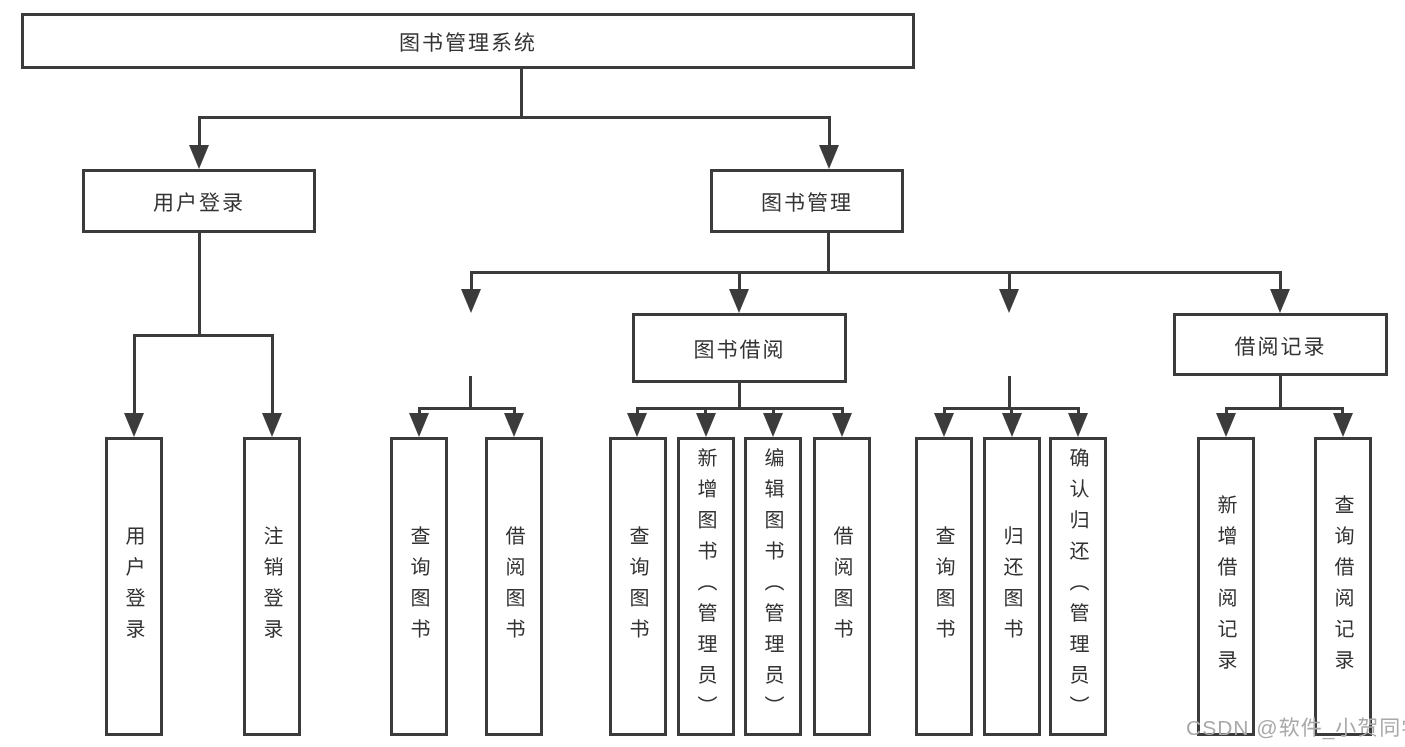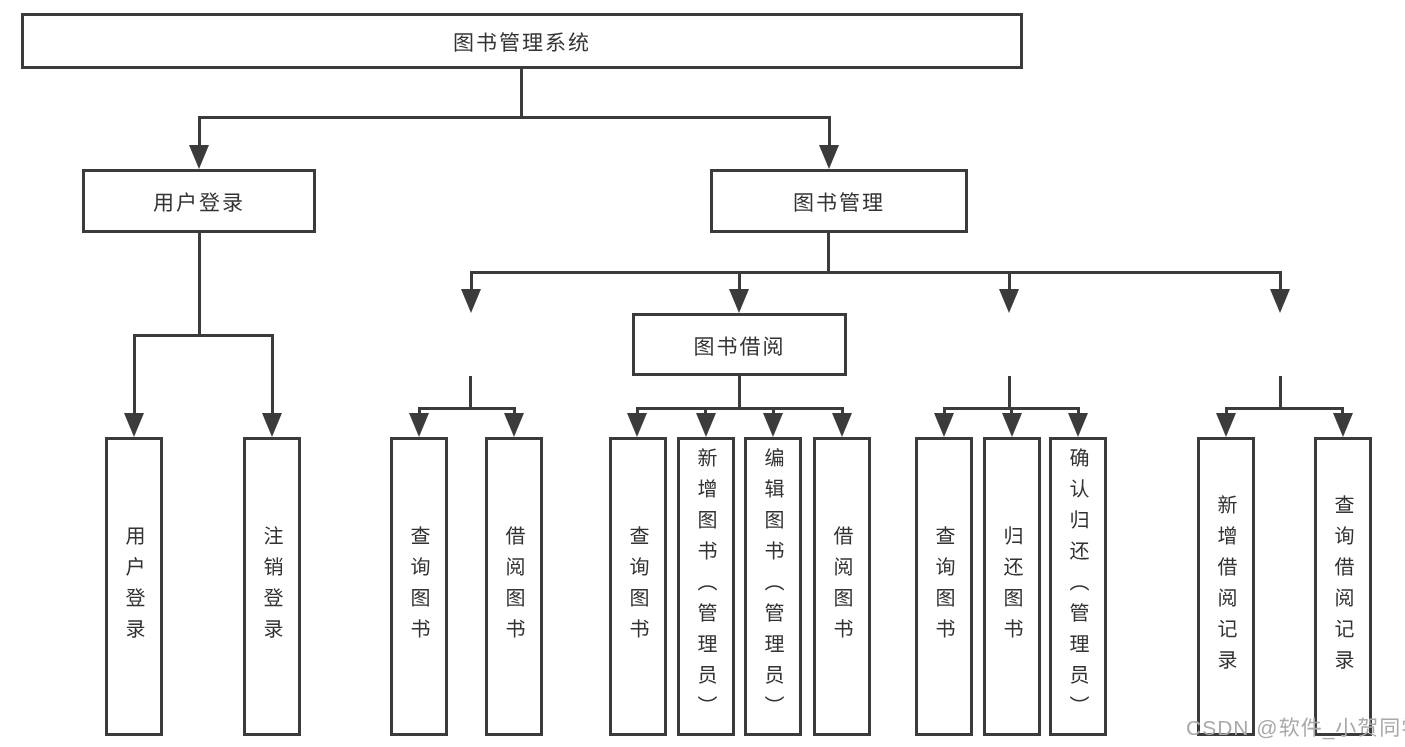--- a/index.html
+++ b/index.html
@@ -26,35 +26,35 @@
   .watermark{
     position:absolute;left:1186px;top:711px;z-index:5;
     font-size:21px;color:#a9a9a9;white-space:nowrap;letter-spacing:1px;
   }
 </style>
 </head>
 <body>
 
 <div id="canvas">
 
-  <div class="box hbox" style="left:21px;top:13px;width:1002px;height:56px;">
+  <div class="box hbox" style="left:21px;top:13px;width:894px;height:56px;">
     <span>图书管理系统</span>
   </div>
 
   <div class="line" style="left:520px;top:69px;width:3px;height:50px;"></div>
   <div class="line" style="left:198px;top:116px;width:633px;height:3px;"></div>
   <div class="line" style="left:198px;top:116px;width:3px;height:35px;"></div>
   <div class="arrow" style="left:189px;top:145px;"></div>
   <div class="line" style="left:828px;top:116px;width:3px;height:35px;"></div>
   <div class="arrow" style="left:819px;top:145px;"></div>
 
   <div class="box hbox" style="left:82px;top:169px;width:234px;height:64px;">
     <span>用户登录</span>
   </div>
-  <div class="box hbox" style="left:710px;top:169px;width:258px;height:64px;">
+  <div class="box hbox" style="left:710px;top:169px;width:194px;height:64px;">
     <span>图书管理</span>
   </div>
 
   <div class="line" style="left:198px;top:233px;width:3px;height:104px;"></div>
   <div class="line" style="left:133px;top:334px;width:141px;height:3px;"></div>
   <div class="line" style="left:133px;top:334px;width:3px;height:85px;"></div>
   <div class="arrow" style="left:124px;top:413px;"></div>
   <div class="line" style="left:271px;top:334px;width:3px;height:85px;"></div>
   <div class="arrow" style="left:262px;top:413px;"></div>
 
@@ -62,22 +62,25 @@
   <div class="line" style="left:470px;top:271px;width:811px;height:3px;"></div>
   <div class="line" style="left:470px;top:271px;width:3px;height:26px;"></div>
   <div class="arrow" style="left:461px;top:289px;"></div>
   <div class="line" style="left:738px;top:271px;width:3px;height:26px;"></div>
   <div class="arrow" style="left:729px;top:289px;"></div>
   <div class="line" style="left:1008px;top:271px;width:3px;height:26px;"></div>
   <div class="arrow" style="left:999px;top:289px;"></div>
   <div class="line" style="left:1279px;top:271px;width:3px;height:26px;"></div>
   <div class="arrow" style="left:1270px;top:289px;"></div>
 
-  <div class="box hbox" style="left:632px;top:313px;width:215px;height:63px;">
+  <div class="box hbox" style="left:632px;top:313px;width:215px;height:70px;">
     <span>图书借阅</span>
+  </div>
+  <div class="box hbox" style="left:1173px;top:313px;width:215px;height:63px;">
+    <span>借阅记录</span>
   </div>
 
   <div class="line" style="left:469px;top:376px;width:3px;height:34px;"></div>
   <div class="line" style="left:418px;top:407px;width:98px;height:3px;"></div>
   <div class="line" style="left:418px;top:407px;width:3px;height:12px;"></div>
   <div class="arrow" style="left:409px;top:413px;"></div>
   <div class="line" style="left:513px;top:407px;width:3px;height:12px;"></div>
   <div class="arrow" style="left:504px;top:413px;"></div>
 
   <div class="line" style="left:738px;top:376px;width:3px;height:34px;"></div>

